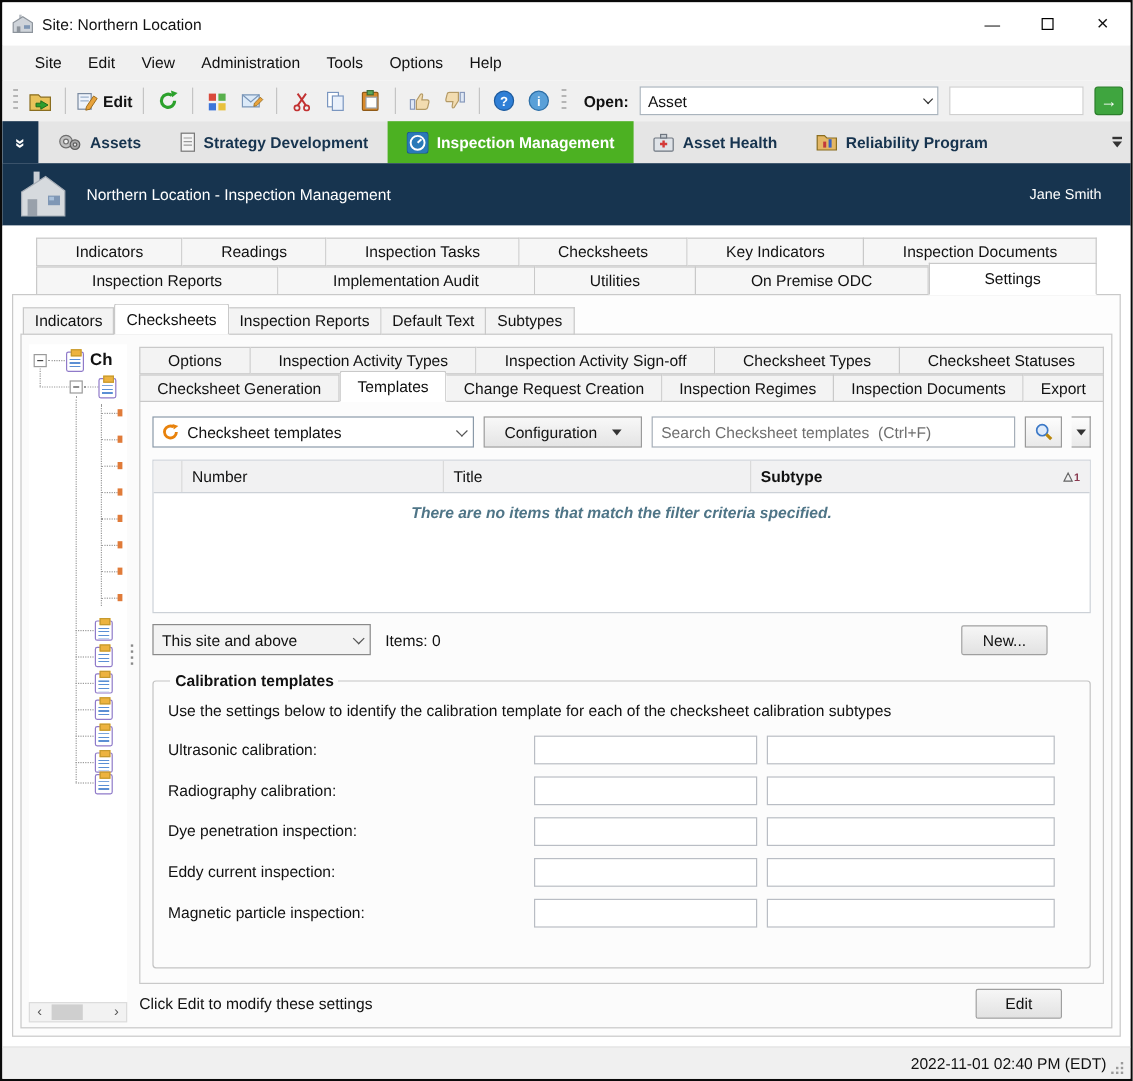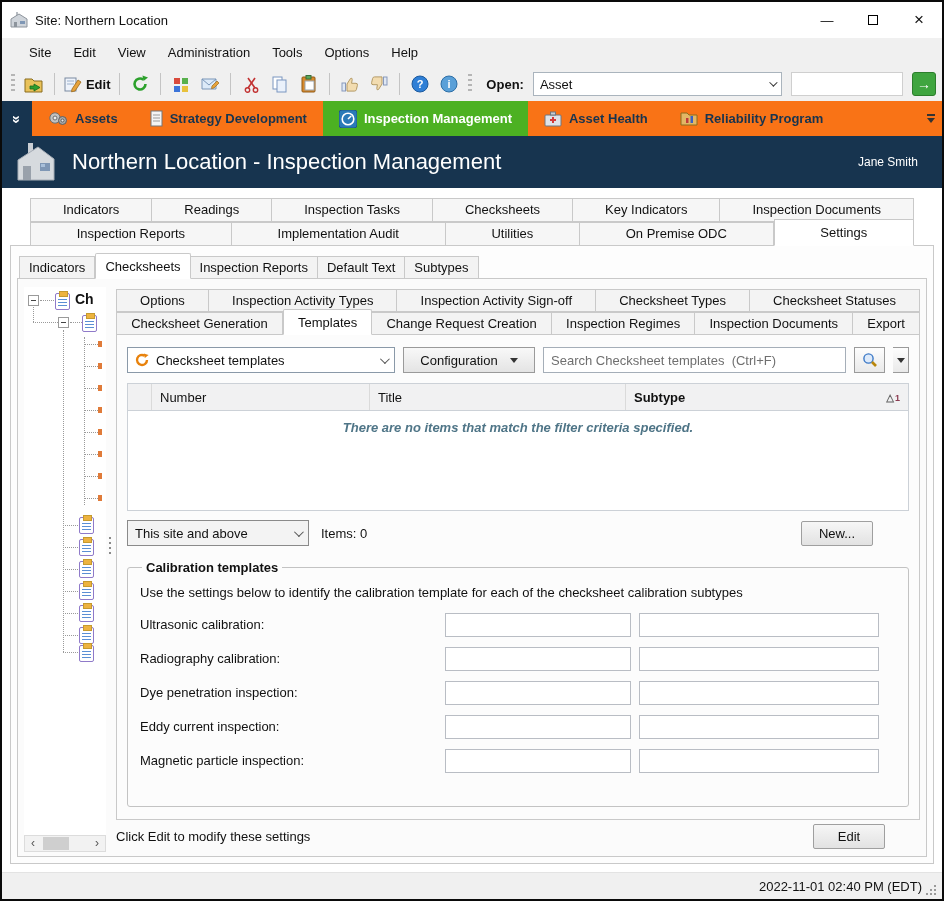--- a/index.html
+++ b/index.html
@@ -31,32 +31,32 @@
   .tb-label { font-weight:bold; font-size:13px; }
   .open-label { font-weight:bold; margin:0 6px 0 8px; }
   .open-combo { width:250px; height:24px; background:#fff; border:1px solid #aab4bd; display:flex; align-items:center; padding:0 6px; }
   .open-combo .chev { margin-left:auto; }
   .chev { width:7px; height:7px; border-right:1.5px solid #555; border-bottom:1.5px solid #555; transform:rotate(45deg) translateY(-2px); display:inline-block; }
   .tb-input { width:112px; height:24px; border:1px solid #cfcfcf; background:#fff; margin-left:6px; padding:0 5px; font-family:inherit; }
   .go-btn { width:24px; height:24px; margin-left:6px; background:#3fa53f; border:1px solid #2c7e2c; border-radius:3px;
             color:#fff; font-weight:bold; display:flex; align-items:center; justify-content:center; font-size:14px; }
 
   
-  .modulebar { height:35px; background:#f97316; display:flex; align-items:stretch; flex:none; }
+  .modulebar { height:35px; background:#e5e5e5; display:flex; align-items:stretch; flex:none; }
   .mod-chevron { width:30px; background:#17344f; color:#fff; display:flex; align-items:center; justify-content:center; }
   .mod-chevron span { transform:rotate(90deg); font-size:15px; font-weight:bold; letter-spacing:-2px; }
   .mod-tab { display:flex; align-items:center; gap:7px; padding:0 16px; font-weight:bold; font-size:13px; color:#17344f; }
   .mod-tab.active { background:#4cb122; color:#fff; }
   .mod-overflow { margin-left:auto; width:22px; display:flex; flex-direction:column; align-items:center; justify-content:center; color:#333; }
   .mod-overflow .bar { width:8px; height:1.5px; background:#333; margin-bottom:2px; }
   .tri-down { width:0; height:0; border-left:4px solid transparent; border-right:4px solid transparent; border-top:5px solid #333; }
 
   
   .banner { height:52px; background:#17344f; color:#fff; display:flex; align-items:center; padding:0 24px 0 12px; flex:none; }
-  .banner .page-title { font-size:22px; margin-left:14px; font-weight:normal; }
+  .banner .page-title { font-size:13px; margin-left:14px; font-weight:normal; }
   .banner .user { margin-left:auto; font-size:12px; }
 
   
   .content { flex:1; background:#fff; padding:10px 8px 8px; display:flex; flex-direction:column; min-height:0; }
   .tabrow { display:flex; margin:0 20px; flex:none; }
   .tabrow .tab { flex:1 1 auto; height:24px; line-height:22px; text-align:center; background:#f6f6f6;
                  border:1px solid #c9c9c9; border-left-width:0; white-space:nowrap; padding:0 14px; }
   .tabrow .tab:first-child { border-left-width:1px; }
   .tabrow2 .tab.active { background:#fff; border-bottom-color:#fff; height:27px; margin-top:-3px; line-height:26px;
                          position:relative; z-index:3; border-left-width:1px; }

